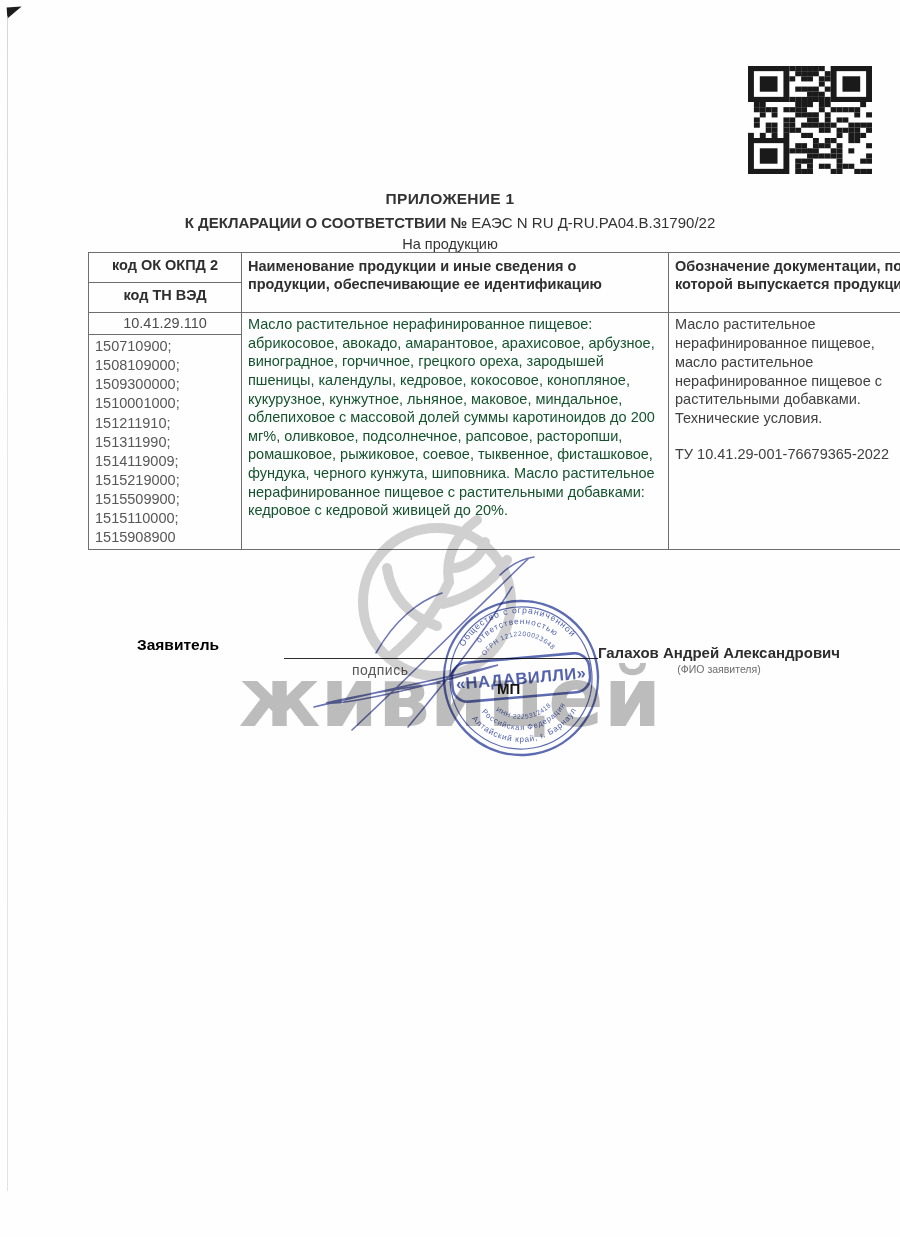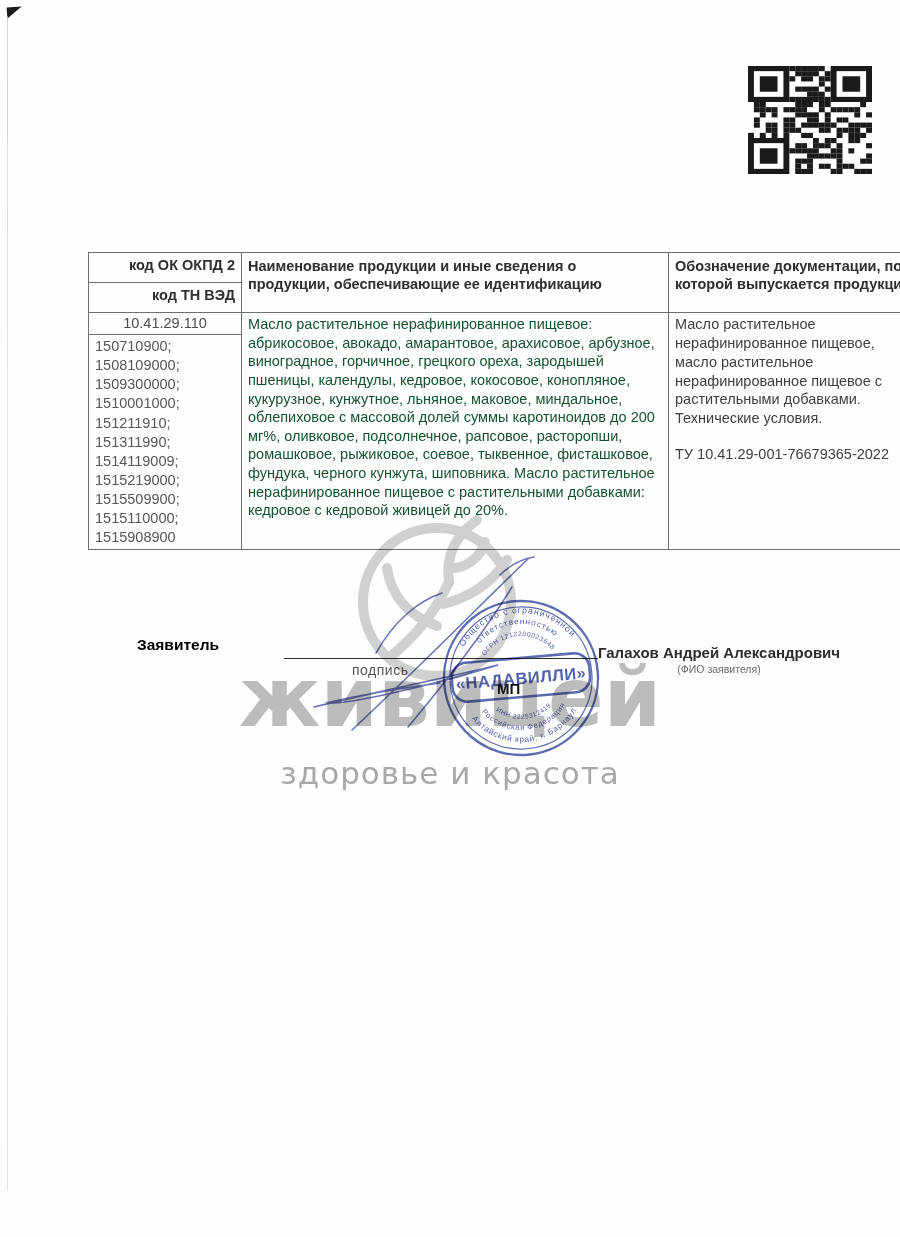--- a/index.html
+++ b/index.html
@@ -23,21 +23,21 @@
   .t1{font-weight:bold; font-size:15.5px; letter-spacing:.3px;}
   .t2{font-size:15px; margin-top:6px;}
   .t2 .b{font-weight:bold;}
   .t3{font-size:14.5px; margin-top:5px;}
 
   
   table.doc{position:absolute; left:88px; top:252px; width:796px; border-collapse:collapse; table-layout:fixed;}
   table.doc td{border:1px solid #6e6e6e; vertical-align:top; padding:2px 6px; font-size:14.5px;}
   td.c1{width:140px;} td.c2{width:414px;} td.c3{width:238px;}
   td.hdr{font-weight:bold; color:#2f2f2f;}
-  td.c1.hdr{height:23px; text-align:right; padding-top:4px;}
+  td.c1.hdr{height:23px; text-align:center; padding-top:4px;}
   td.c2.hdr, td.c3.hdr{text-align:left; padding-top:4px; line-height:1.25;}
   td.okpd{height:17px; text-align:center; color:#4c4c4c; font-size:15px; padding-top:3px;}
   td.codes{color:#575757; font-size:15px; line-height:1.32;
     white-space:pre-line; padding-top:3px;}
   td.prod{line-height:1.285; color:#14532d; padding-top:3px;}
   td.docs{line-height:1.3; color:#404040; padding-top:3px;}
   td.docs .tu{margin-top:17px;}
 
   
   .applicant-label{position:absolute; left:137px; top:636px; font-weight:bold; font-size:15.5px; color:#000000;}
@@ -227,20 +227,28 @@
         <rect x="10" y="10" width="15" height="15" fill="#1a1a1a"></rect>
         <rect x="70" y="0" width="35" height="35" fill="#1a1a1a"></rect>
         <rect x="75" y="5" width="25" height="25" fill="#ffffff"></rect>
         <rect x="80" y="10" width="15" height="15" fill="#1a1a1a"></rect>
         <rect x="0" y="70" width="35" height="35" fill="#1a1a1a"></rect>
         <rect x="5" y="75" width="25" height="25" fill="#ffffff"></rect>
         <rect x="10" y="80" width="15" height="15" fill="#1a1a1a"></rect>
       </svg>
   </div>
 
+  <div class="titleblock">
+    <div class="t1">ПРИЛОЖЕНИЕ 1</div>
+    <div class="t2">
+      <span class="b">К ДЕКЛАРАЦИИ О СООТВЕТСТВИИ №</span>
+      <span>ЕАЭС N RU Д-RU.РА04.В.31790/22</span>
+    </div>
+    <div class="t3">На продукцию</div>
+  </div>
 
   <table class="doc">
     <tbody>
         <tr>
       <td class="c1 hdr">код ОК ОКПД 2</td>
       <td class="c2 hdr" rowspan="2">Наименование продукции и иные сведения о продукции, обеспечивающие ее идентификацию</td>
       <td class="c3 hdr" rowspan="2">Обозначение документации, по которой выпускается продукция</td>
     </tr>
     <tr>
       <td class="c1 hdr">код ТН ВЭД</td>
@@ -320,15 +328,14 @@
       <text font-size="6.6" letter-spacing="0.6"><textPath href="#arcT3" startOffset="50%">ОГРН 1212200023648</textPath></text>
       <text font-size="6.6" letter-spacing="0.6"><textPath href="#arcB1" startOffset="50%">ИНН 2225312418</textPath></text>
       <text font-size="7.6" letter-spacing="0.8"><textPath href="#arcB2" startOffset="50%">Российская Федерация</textPath></text>
       <text font-size="8.2" letter-spacing="0.8"><textPath href="#arcB3" startOffset="50%">Алтайский край, г. Барнаул</textPath></text>
     </g>
   </svg>
 
   <div class="mp-label">МП</div>
 
   <div class="wm wm-title">живицей</div>
-  <div class="wm wm-tagline">здоровье и красота</div>
 
 </div>
 
 </body></html>

